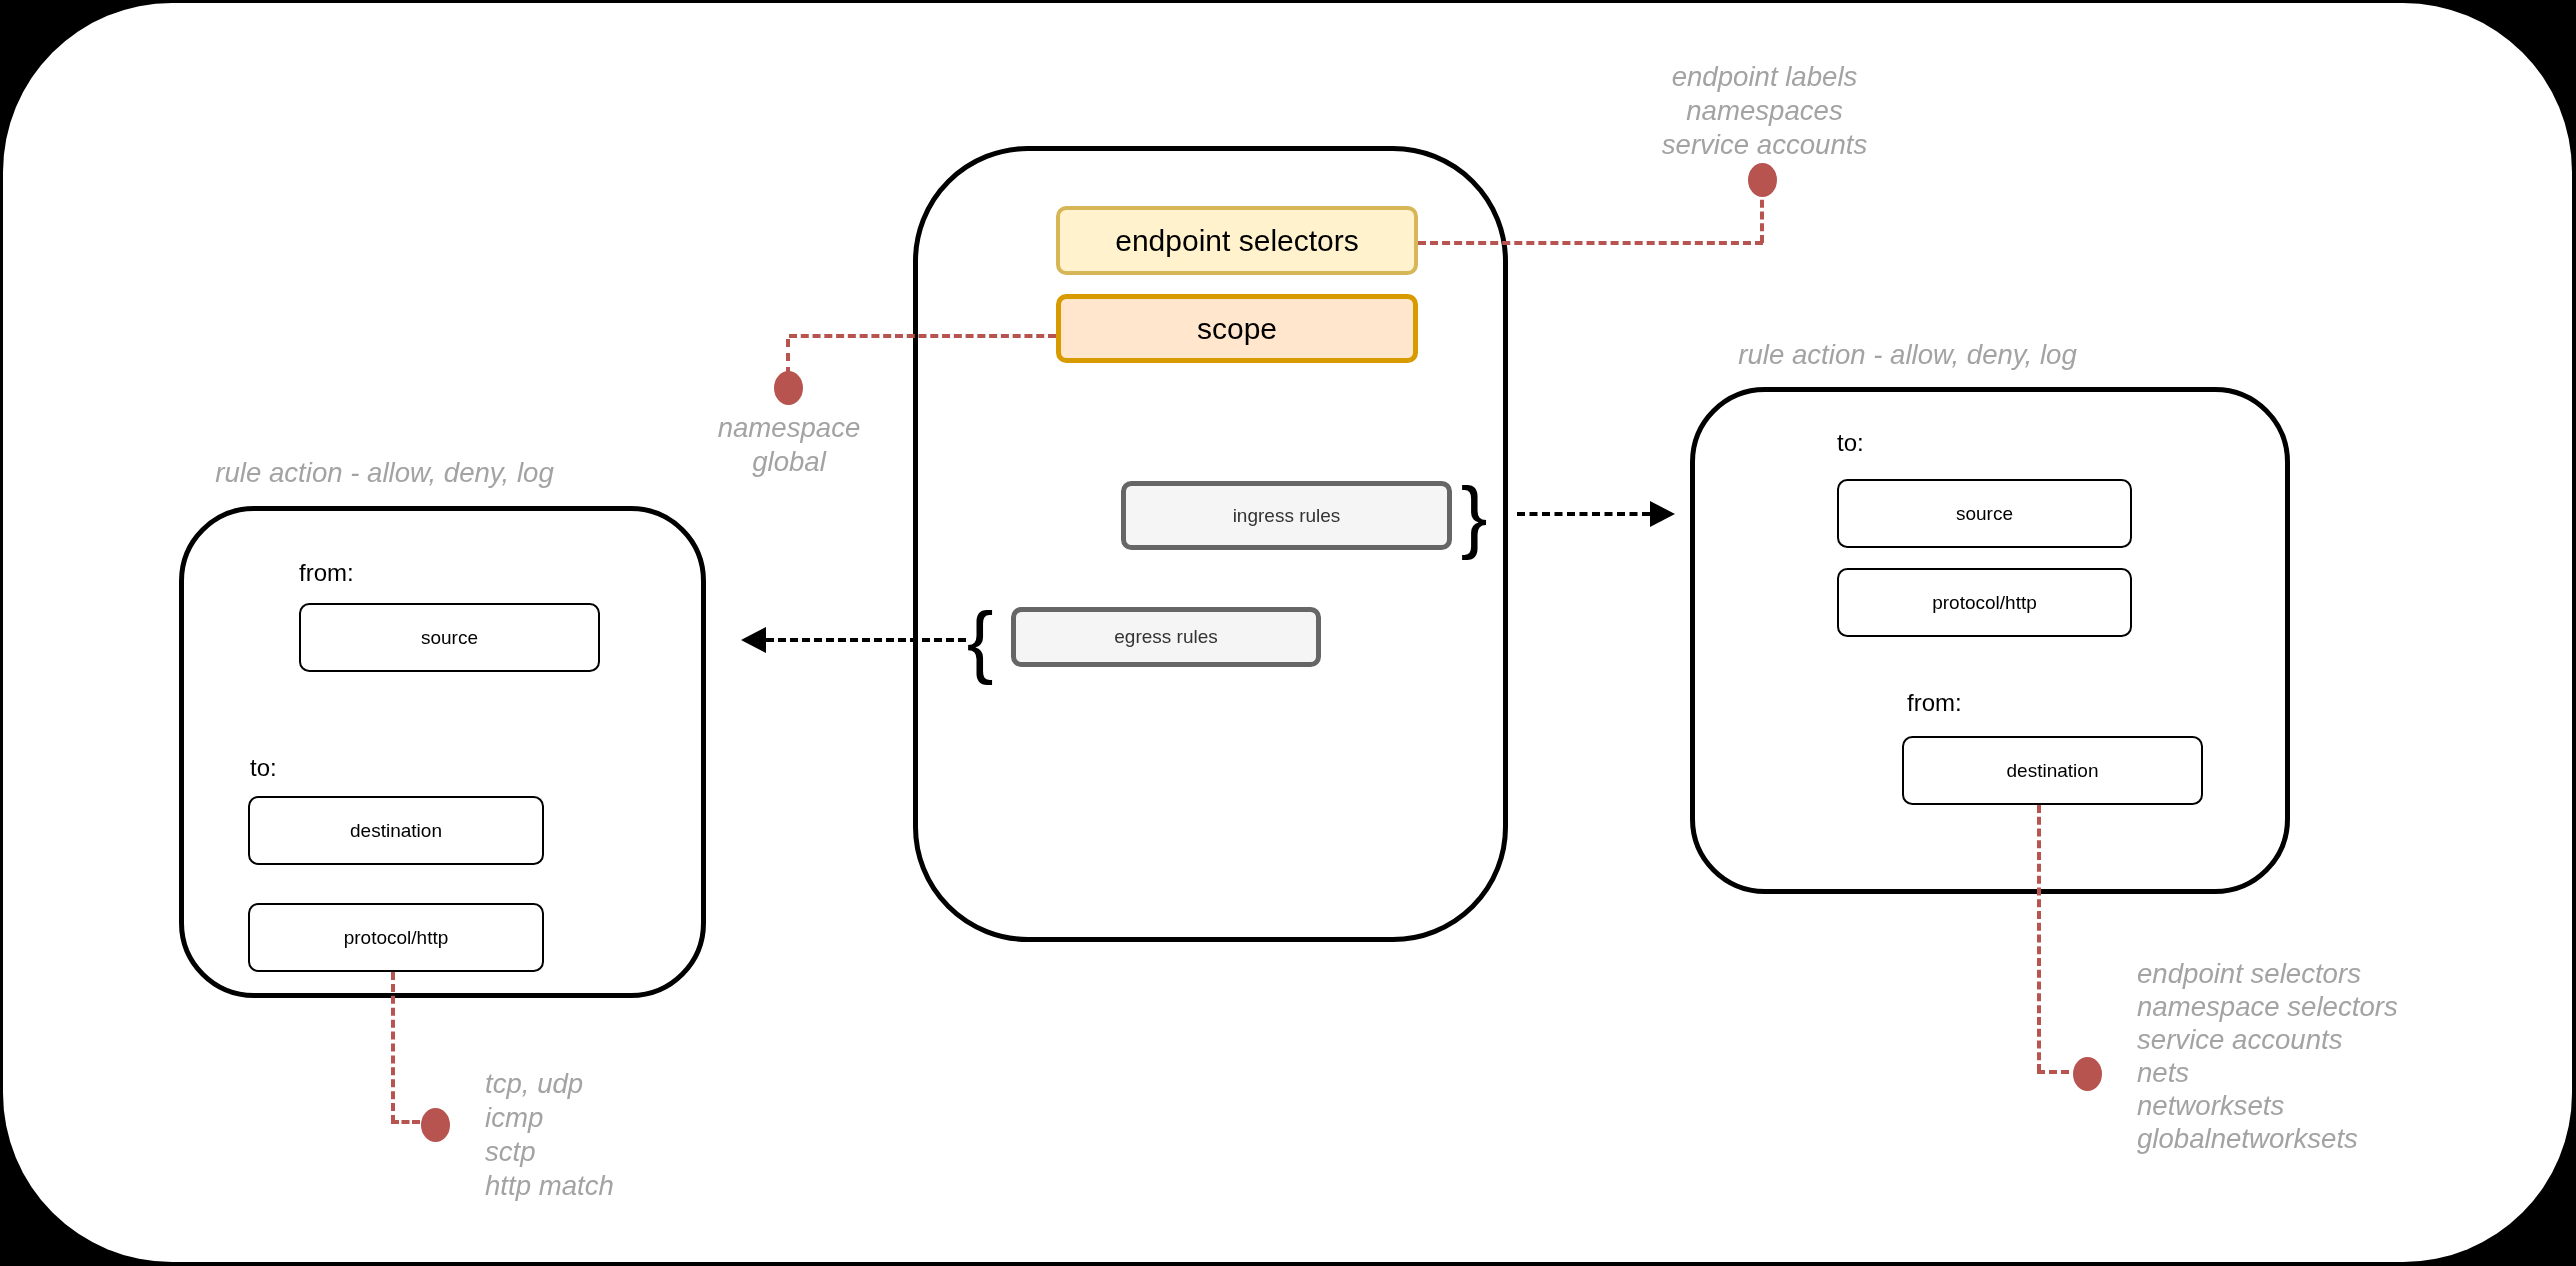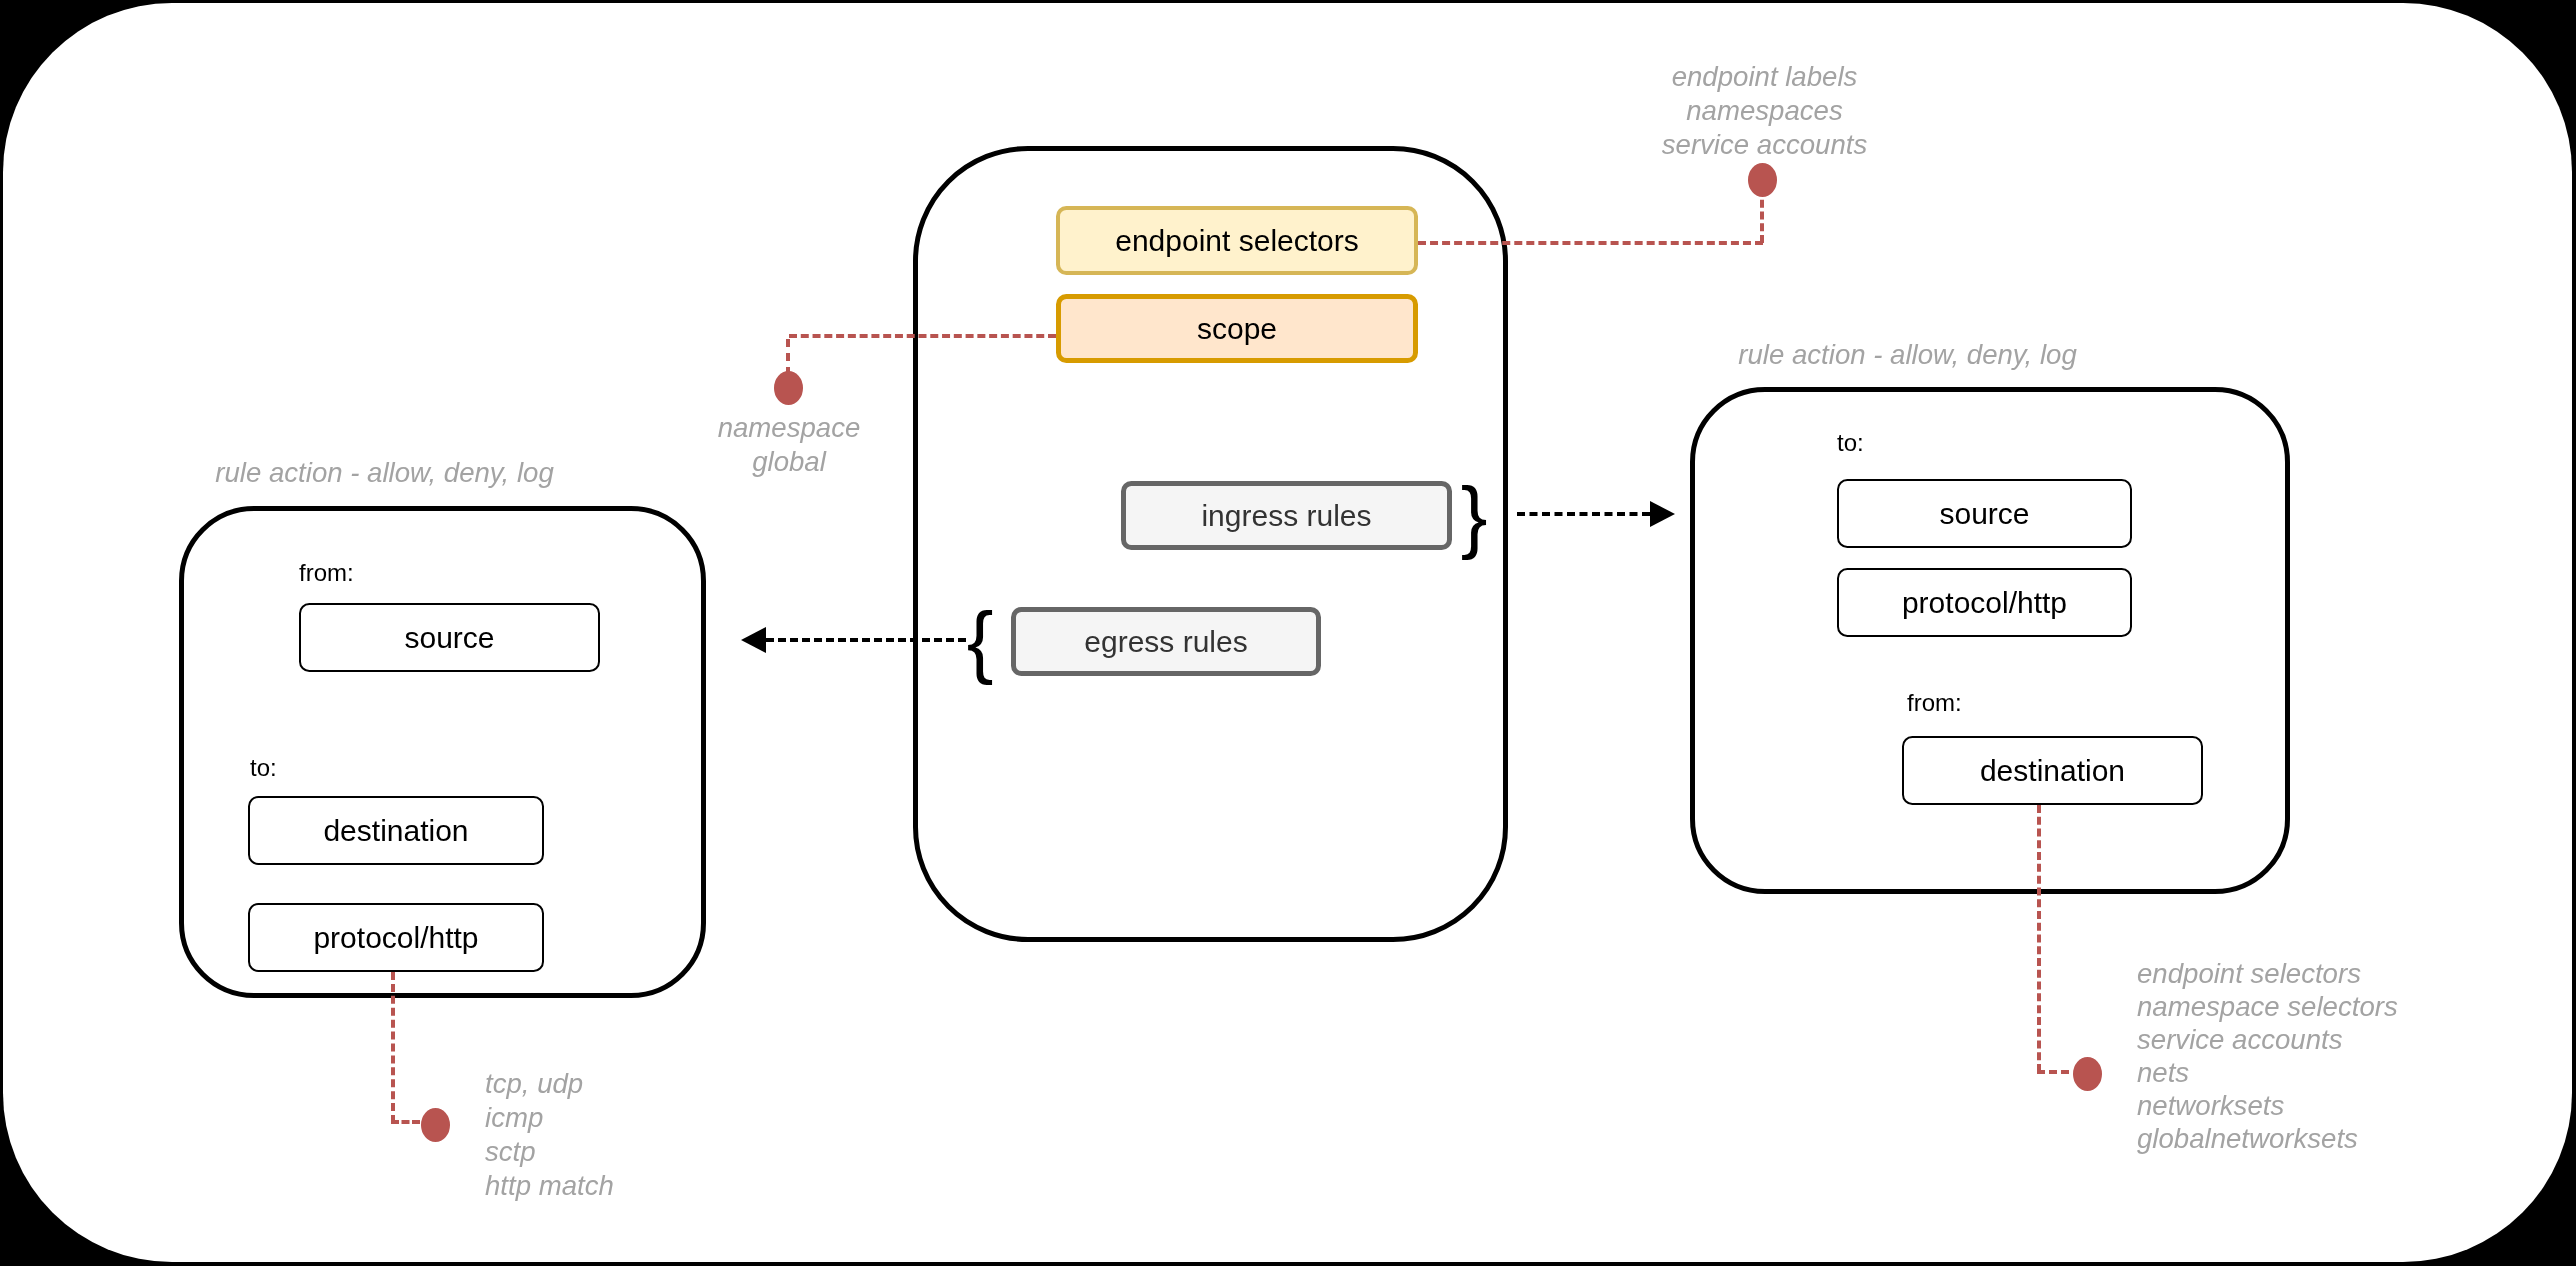--- a/index.html
+++ b/index.html
@@ -16,21 +16,21 @@
   }
   
   .rbox{
     position:absolute;border:5.2px solid #000;border-radius:86px;
     background:transparent;box-sizing:border-box;
   }
   
   .pill{
     position:absolute;box-sizing:border-box;
     display:flex;align-items:center;justify-content:center;
-    border-radius:10.3px;font-size:30px;color:#000;
+    border-radius:10.3px;font-size:19px;color:#000;
     background:#fff;border:2.9px solid #000;
     white-space:nowrap;
   }
   .pill.yellow{background:#FFF2CC;border:4px solid #D6B656;font-size:30px;}
   .pill.orange{background:#FFE6CC;border:5.7px solid #D79B00;font-size:30px;}
   .pill.gray{background:#F5F5F5;border:5.2px solid #666666;color:#333333;}
   
   .field-label{
     position:absolute;font-size:24px;color:#000;white-space:nowrap;
   }
@@ -72,21 +72,21 @@
   </div>
 
   <div class="pill orange" style="left:1056px;top:294px;width:362px;height:69px;">
     <span>scope</span>
   </div>
 
   <div class="pill gray" style="left:1121px;top:481px;width:331px;height:69px;">
     <span>ingress rules</span>
   </div>
 
-  <div class="pill gray" style="left:1011px;top:607px;width:310px;height:69px;">
+  <div class="pill gray" style="left:1011px;top:607px;width:310px;height:60px;">
     <span>egress rules</span>
   </div>
 
   <div class="brace" style="left:1451px;top:478px;">}</div>
   <div class="brace" style="left:957px;top:603px;">{</div>
 
   <div class="adash-h" style="left:1517px;top:512px;width:133px;"></div>
   <div class="ahead-right" style="left:1650px;top:501px;"></div>
   <div class="adash-h" style="left:766px;top:638px;width:200px;"></div>
   <div class="ahead-left" style="left:741px;top:627px;"></div>

